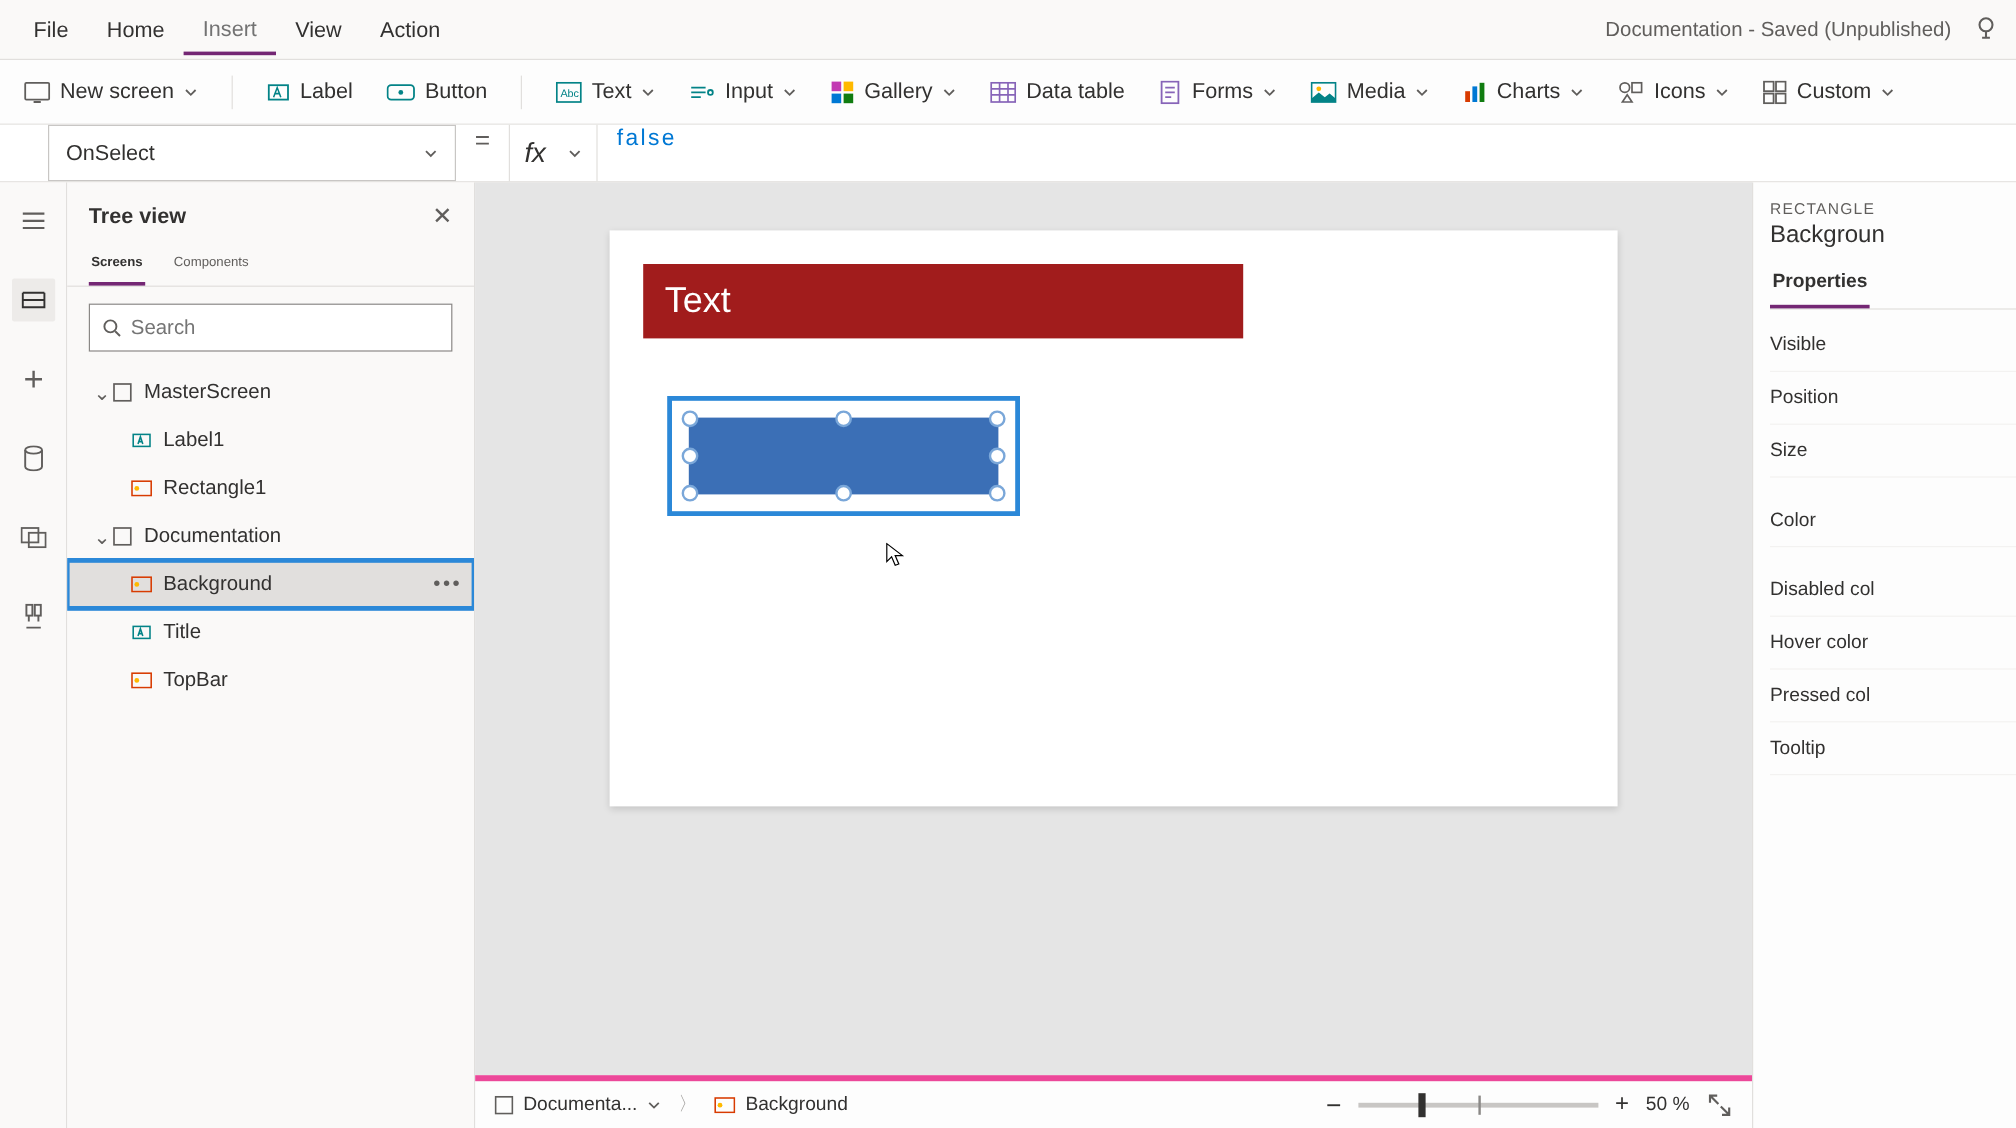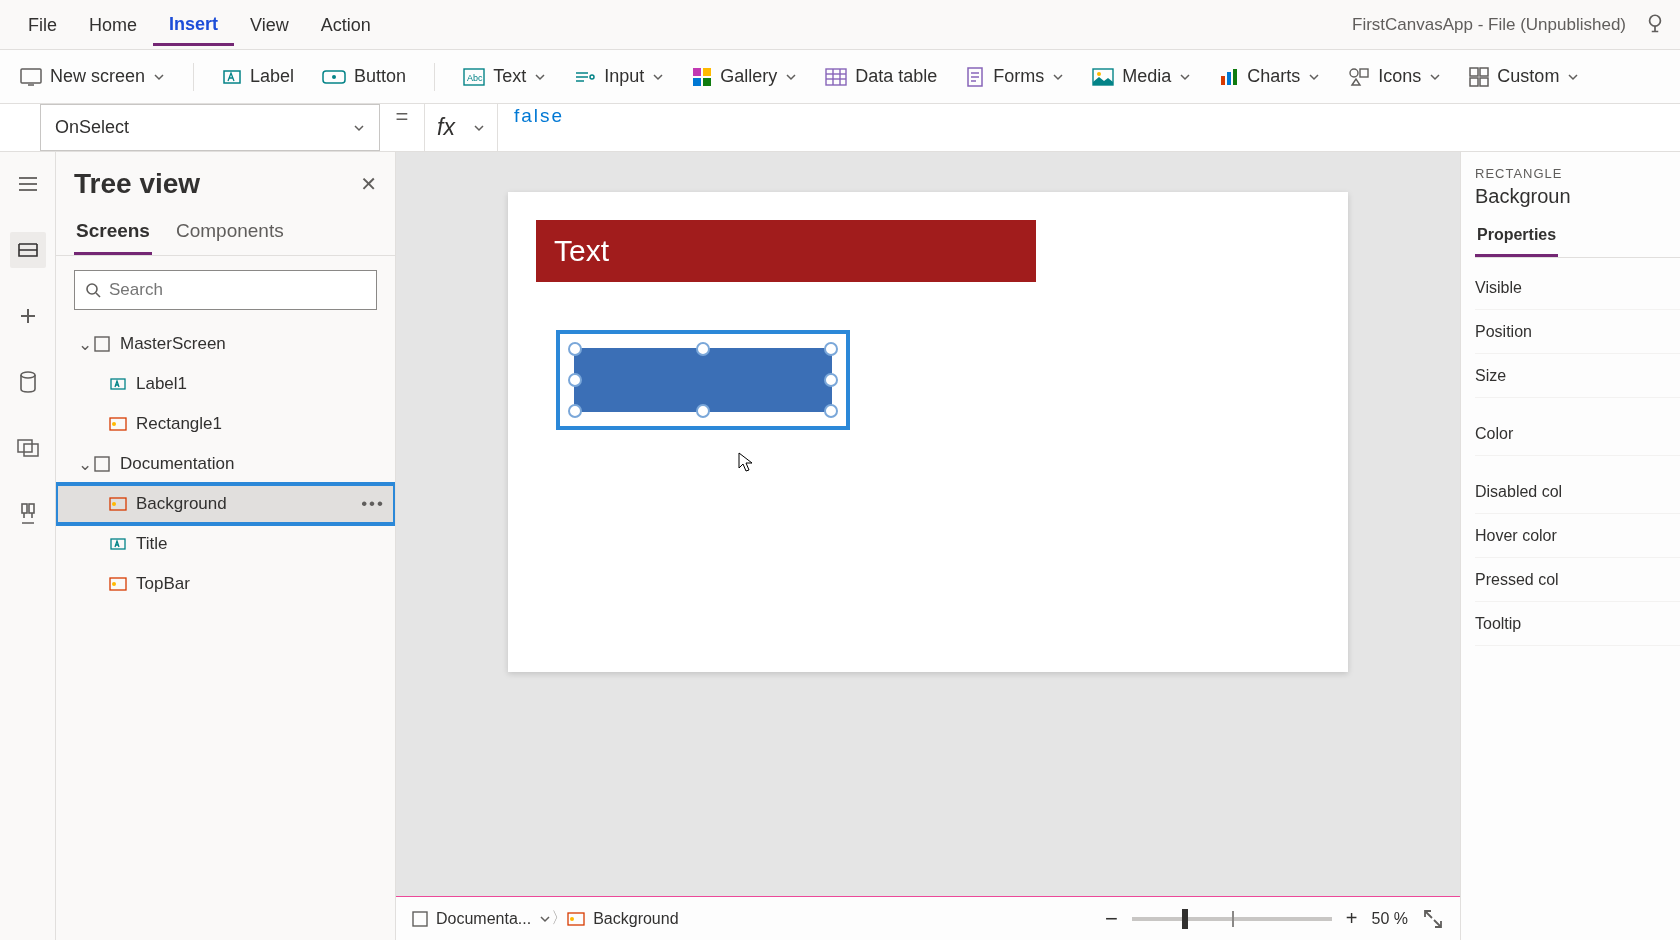--- a/index.html
+++ b/index.html
@@ -1,21 +1,21 @@
 <!DOCTYPE html>
 <html><head>
 <meta charset="utf-8">
 <style>
 * { box-sizing: border-box; margin: 0; padding: 0; font-family: "Segoe UI", Arial, sans-serif; }
 html, body { width: 1680px; height: 940px; overflow: hidden; background: #f3f2f1; color: #323130; }
 
 
 .menubar { display: flex; align-items: center; height: 50px; padding: 0 12px; background: #faf9f8; border-bottom: 1px solid #e1dfdd; font-size: 18px; }
 .menubar .menuitem { padding: 10px 16px 8px; cursor: pointer; color: #323130; }
-.menubar .menuitem.active { color: #1d4ed8; border-bottom: 3px solid #742774; font-weight: 700; text-align: center; }
+.menubar .menuitem.active { color: #737373; border-bottom: 3px solid #742774; font-weight: 400; text-align: center; }
 .menubar .apptitle { margin-left: auto; font-size: 17px; color: #605e5c; padding-right: 16px; }
 .menubar .diag { width: 26px; height: 26px; }
 
 
 .ribbon { display: flex; align-items: center; height: 54px; padding: 0 20px; gap: 28px; background: #fdfdfd; border-bottom: 1px solid #e1dfdd; font-size: 18px; color: #323130; }
 .ribbon .ritem { display: flex; align-items: center; gap: 8px; cursor: pointer; }
 .ribbon svg { flex-shrink: 0; }
 .chev { width: 12px; height: 12px; }
 
 
@@ -30,22 +30,22 @@
 .main { display: flex; height: calc(100% - 50px - 54px - 48px); }
 
 
 .leftrail { width: 56px; background: #faf9f8; border-right: 1px solid #e1dfdd; display: flex; flex-direction: column; align-items: center; padding-top: 14px; gap: 30px; }
 .leftrail .rail-btn { width: 36px; height: 36px; display: flex; align-items: center; justify-content: center; cursor: pointer; border-radius: 2px; }
 .leftrail .rail-btn.active { background: #edebe9; }
 
 
 .treepanel { width: 340px; background: #faf9f8; border-right: 1px solid #e1dfdd; display: flex; flex-direction: column; }
 .tp-head { display: flex; align-items: center; justify-content: space-between; padding: 16px 18px 6px; }
-.tp-head h2 { font-size: 28px; font-weight: 600; }
-.tp-tabs { display: flex; gap: 22px; padding: 6px 18px 0; font-size: 19px; border-bottom: 1px solid #e1dfdd; }
+.tp-head h2 { font-size: 18px; font-weight: 600; }
+.tp-tabs { display: flex; gap: 22px; padding: 6px 18px 0; font-size: 11px; border-bottom: 1px solid #e1dfdd; }
 .tp-tabs .tab { padding: 8px 2px 10px; cursor: pointer; color: #605e5c; }
 .tp-tabs .tab.active { color: #323130; font-weight: 600; border-bottom: 3px solid #742774; }
 .search { margin: 14px 18px 8px; height: 40px; border: 1px solid #8a8886; background: #fff; display: flex; align-items: center; padding: 0 10px; gap: 8px; }
 .search input { border: none; outline: none; flex: 1; font-size: 17px; background: transparent; }
 .tree { padding: 6px 0; font-size: 17px; overflow: auto; }
 .tree .node { display: flex; align-items: center; height: 40px; padding-right: 10px; cursor: pointer; }
 .tree .node .caret { width: 14px; display: inline-flex; justify-content: center; color: #605e5c; }
 .tree .node .ic { width: 20px; height: 20px; margin-right: 8px; display: inline-flex; align-items: center; justify-content: center; }
 .tree .node.selected { background: #e1dfdd; outline: 4px solid #2b88d8; outline-offset: -2px; }
 .tree .more { margin-left: auto; color: #605e5c; letter-spacing: 2px; }
@@ -60,21 +60,21 @@
 .topbar { position: absolute; top: 28px; left: 28px; width: 500px; height: 62px; background: #a11c1c; color: #fff; font-size: 30px; display: flex; align-items: center; padding-left: 18px; }
 .selrect { position: absolute; top: 138px; left: 48px; width: 294px; height: 100px; border: 4px solid #2b88d8; }
 .selrect .inner { position: absolute; top: 14px; left: 14px; right: 14px; bottom: 14px; background: #3b6fb6; }
 .handle { position: absolute; width: 14px; height: 14px; background: #fff; border: 2px solid #7aa7d9; border-radius: 50%; }
 .h-tl { top: 8px; left: 8px; } .h-tr { top: 8px; right: 8px; } .h-bl { bottom: 8px; left: 8px; } .h-br { bottom: 8px; right: 8px; }
 .h-t { top: 8px; left: 50%; transform: translateX(-50%); } .h-b { bottom: 8px; left: 50%; transform: translateX(-50%); }
 .h-l { left: 8px; top: 50%; transform: translateY(-50%); } .h-r { right: 8px; top: 50%; transform: translateY(-50%); }
 .cursor { position: absolute; top: 260px; left: 230px; font-size: 18px; pointer-events: none; }
 
 
-.statusbar { height: 44px; border-top: 1px solid #ec4899; background: #fdfdfd; display: flex; align-items: center; padding: 0 16px; font-size: 16px; }
+.statusbar { height: 44px; border-top: 5px solid #ec4899; background: #fdfdfd; display: flex; align-items: center; padding: 0 16px; font-size: 16px; gap: 14px; }
 .statusbar .bcrumb { display: flex; align-items: center; gap: 8px; cursor: pointer; }
 .statusbar .sep { color: #a19f9d; }
 .zoomctrl { margin-left: auto; display: flex; align-items: center; gap: 14px; }
 .slider { width: 200px; height: 4px; background: #c8c6c4; position: relative; }
 .slider .tick { position: absolute; top: -6px; width: 2px; height: 16px; background: #8a8886; }
 .slider .thumb { position: absolute; top: -8px; width: 6px; height: 20px; background: #323130; }
 .expand { width: 22px; height: 22px; cursor: pointer; }
 
 
 .proppanel { width: 220px; background: #fdfdfd; border-left: 1px solid #e1dfdd; padding: 14px 0 0 14px; font-size: 16px; overflow: hidden; }
@@ -89,21 +89,21 @@
 </style>
 </head>
 <body>
 
 <div class="menubar">
   <div class="menuitem">File</div>
   <div class="menuitem">Home</div>
   <div class="menuitem active">Insert</div>
   <div class="menuitem">View</div>
   <div class="menuitem">Action</div>
-  <div class="apptitle">FirstCanvasApp - File (Unpublished)</div>
+  <div class="apptitle">Documentation - Saved (Unpublished)</div>
   <span class="iconbox">
     <svg class="diag" viewBox="0 0 24 24" fill="none" stroke="#605e5c" stroke-width="1.6">
         <circle cx="12" cy="8" r="5"></circle>
         <path d="M12 13v5m-3 0h6"></path>
       </svg>
   </span>
 </div>
 
 <div class="ribbon">
   <div class="ritem">

